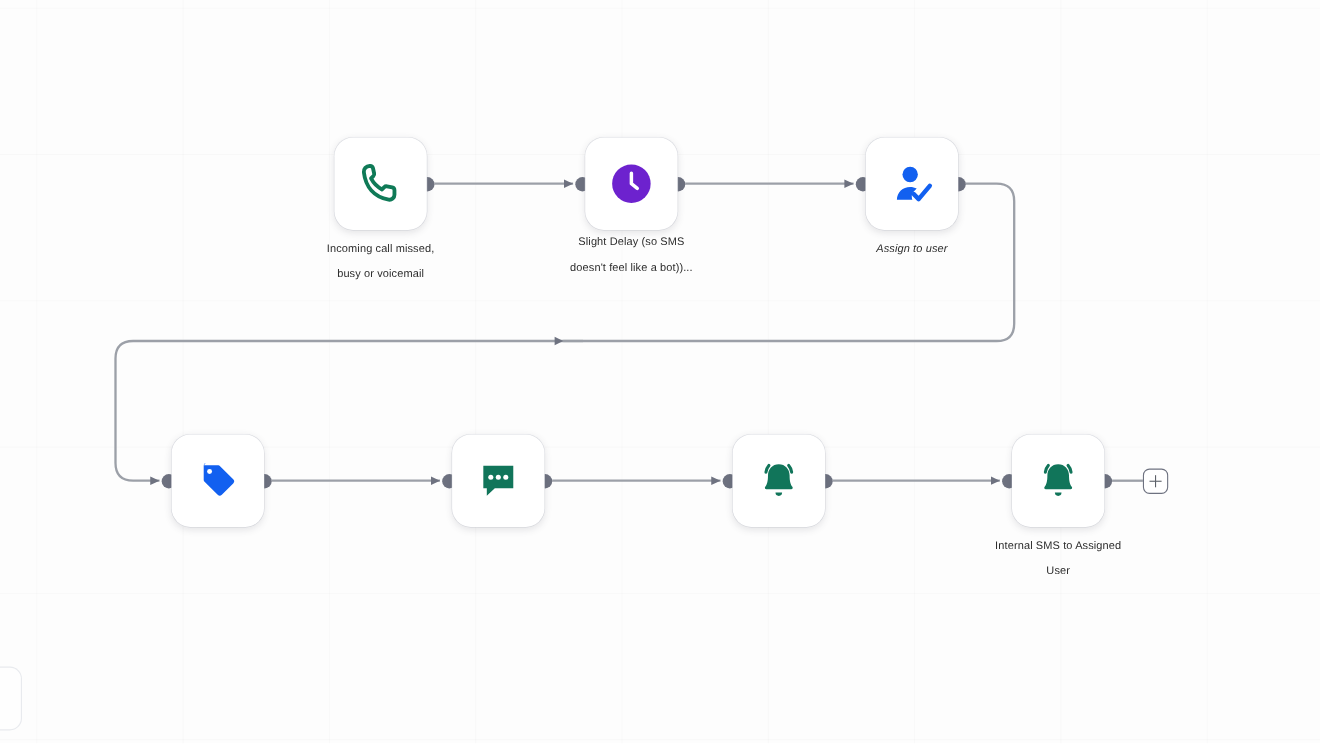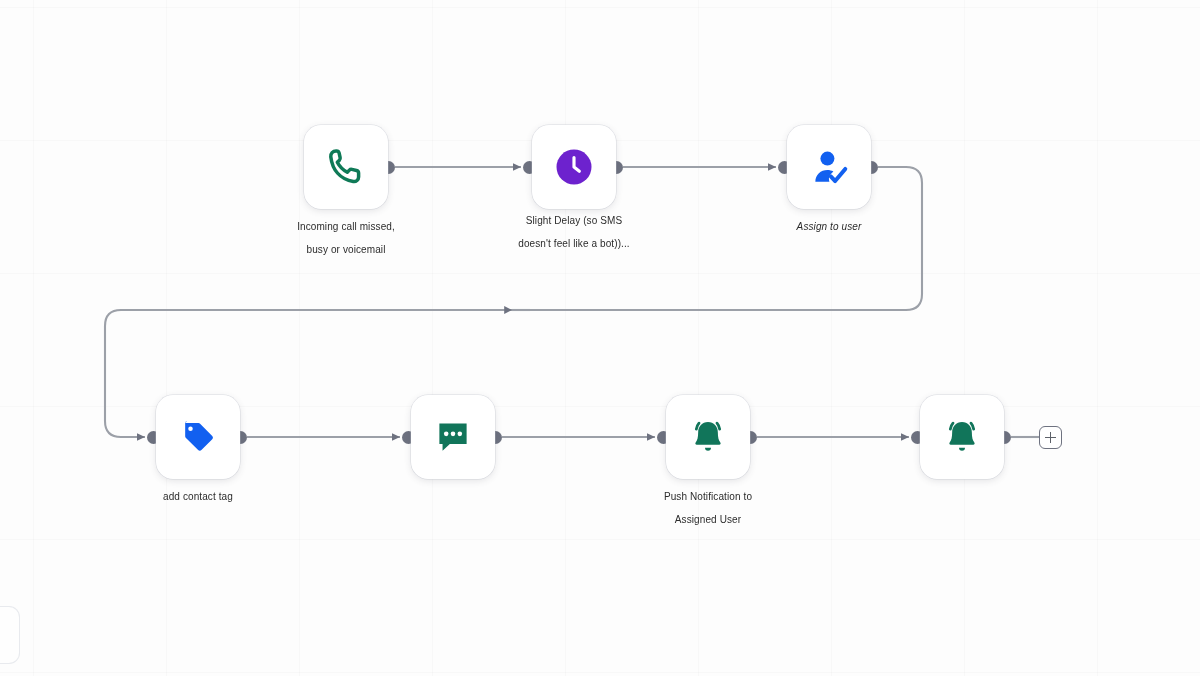--- a/index.html
+++ b/index.html
@@ -182,21 +182,20 @@
   <div class="node" style="left:156px; top:395px;">
     <span>
       <svg width="40" height="40" viewBox="0 0 24 24">
         <path d="M4.3 3.6 h8.0 a1.1 1.1 0 0 1 .8 .33 l7.3 7.3 a1.6 1.6 0 0 1 0 2.26
                  l-6.2 6.2 a1.6 1.6 0 0 1 -2.26 0 l-7.3 -7.3 a1.1 1.1 0 0 1 -.33 -.8
                  v-8.0 a1.1 1.1 0 0 1 1.1 -1.1 z" fill="#1260f0"></path>
         <circle cx="7.5" cy="7.0" r="1.35" fill="#ffffff"></circle>
       </svg>
     </span>
   </div>
-  <div class="node-label" style="left:98px; top:485px; width:200px;">add contact tag</div>
 
   <div class="node" style="left:411px; top:395px;">
     <span>
       <svg width="38" height="38" viewBox="0 0 24 24">
         <path d="M3.4 3.4 h17.2 v13.0 h-10.6 l-4.6 4.3 v-4.3 h-2.0 z" fill="#11755a"></path>
         <circle cx="7.7" cy="10.0" r="1.45" fill="#ffffff"></circle>
         <circle cx="12.0" cy="10.0" r="1.45" fill="#ffffff"></circle>
         <circle cx="16.3" cy="10.0" r="1.45" fill="#ffffff"></circle>
       </svg>
     </span>
@@ -206,33 +205,33 @@
     <span>
       <svg width="40" height="40" viewBox="0 0 24 24">
         <path d="M12 3.0 c-3.5 0-5.9 2.7-5.9 6.1 0 3.2-.55 5.0-1.5 6.15-.45.55-.07 1.4.65 1.4
                  h13.5 c.72 0 1.1-.85.65-1.4-.95-1.15-1.5-2.95-1.5-6.15 0-3.4-2.4-6.1-5.9-6.1 z" fill="#11755a"></path>
         <path d="M10.2 18.5 h3.6 a1.8 1.8 0 0 1 -3.6 0 z" fill="#11755a"></path>
         <path d="M5.0 7.3 a6.6 6.6 0 0 1 1.6 -3.6" fill="none" stroke="#11755a" stroke-width="1.7" stroke-linecap="round"></path>
         <path d="M19.0 7.3 a6.6 6.6 0 0 0 -1.6 -3.6" fill="none" stroke="#11755a" stroke-width="1.7" stroke-linecap="round"></path>
       </svg>
     </span>
   </div>
-  <div class="node-label" style="left:598px; top:485px; width:220px;">Push Notification to
-Assigned User</div>
 
   <div class="node" style="left:920px; top:395px;">
     <span>
       <svg width="40" height="40" viewBox="0 0 24 24">
         <path d="M12 3.0 c-3.5 0-5.9 2.7-5.9 6.1 0 3.2-.55 5.0-1.5 6.15-.45.55-.07 1.4.65 1.4
                  h13.5 c.72 0 1.1-.85.65-1.4-.95-1.15-1.5-2.95-1.5-6.15 0-3.4-2.4-6.1-5.9-6.1 z" fill="#11755a"></path>
         <path d="M10.2 18.5 h3.6 a1.8 1.8 0 0 1 -3.6 0 z" fill="#11755a"></path>
         <path d="M5.0 7.3 a6.6 6.6 0 0 1 1.6 -3.6" fill="none" stroke="#11755a" stroke-width="1.7" stroke-linecap="round"></path>
         <path d="M19.0 7.3 a6.6 6.6 0 0 0 -1.6 -3.6" fill="none" stroke="#11755a" stroke-width="1.7" stroke-linecap="round"></path>
       </svg>
     </span>
   </div>
+  <div class="node-label" style="left:852px; top:485px; width:220px;">Internal SMS to Assigned
+User</div>
 
   <div class="plus-btn" style="left:1039px; top:426px;">
     <span class="bar-h"></span>
     <span class="bar-v"></span>
   </div>
 
 </div>
 
 </body></html>

